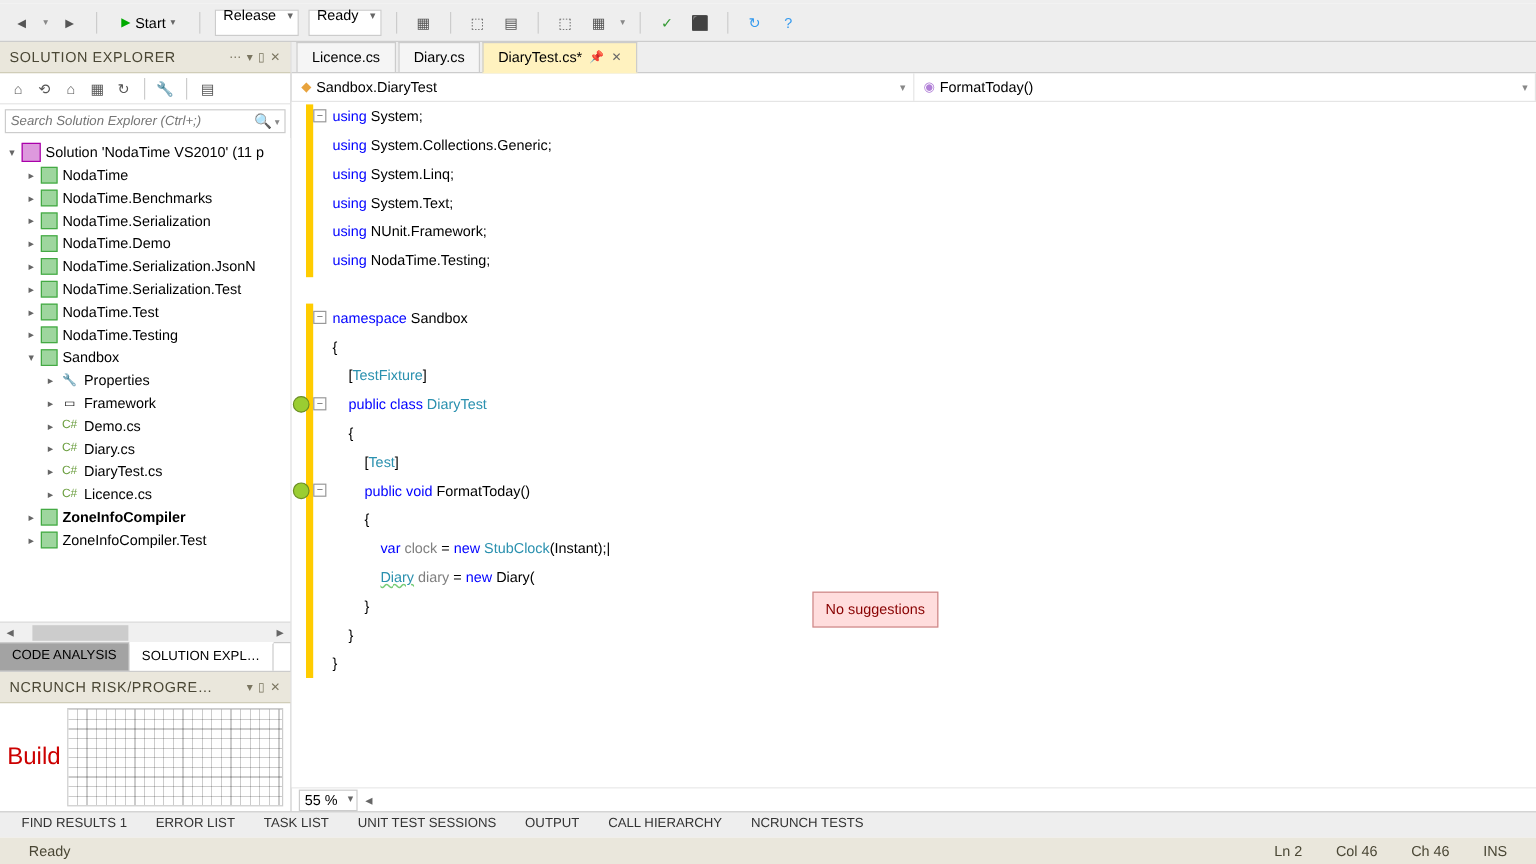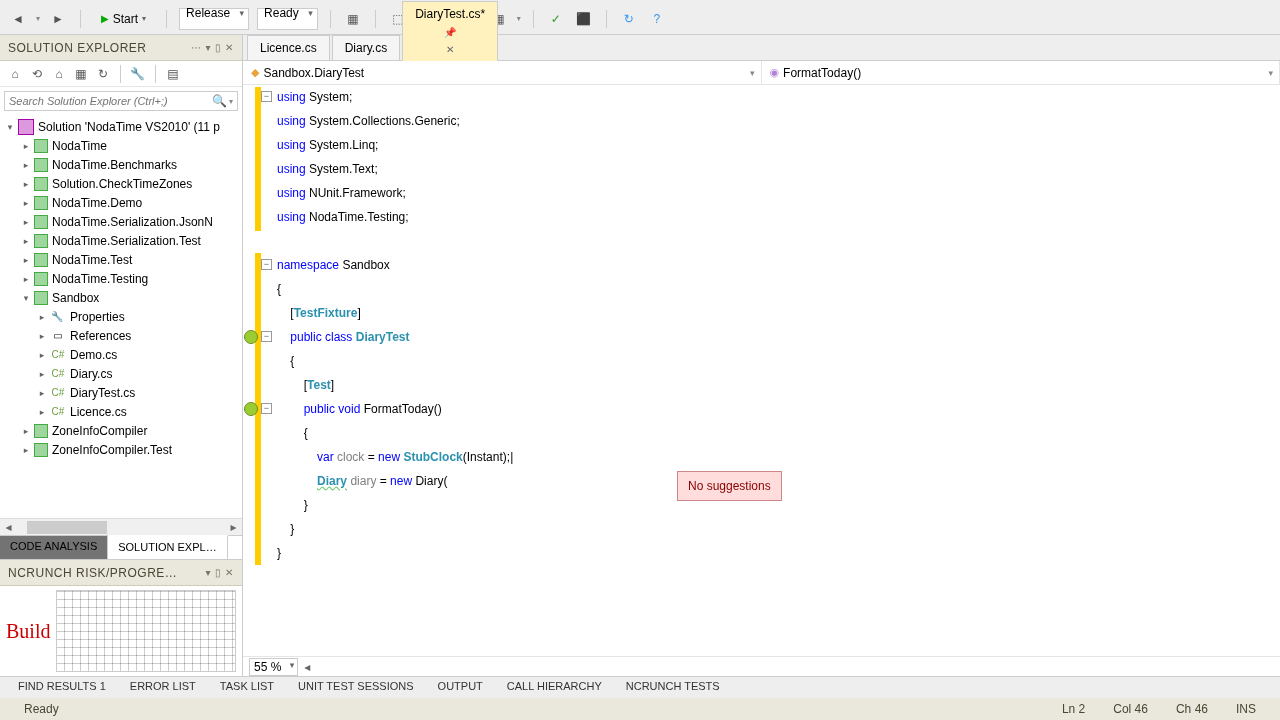--- a/index.html
+++ b/index.html
@@ -27,55 +27,55 @@
 .search-icon { color: #666; cursor:pointer; }
 
 .tree { flex: 1; overflow: auto; padding: 2px 0; background:#fff; }
 .tree-node { display: flex; align-items: center; height: 19px; padding-left: 4px; cursor: pointer; white-space: nowrap; }
 .tree-toggle { width: 12px; text-align: center; color: #666; font-size: 9px; }
 .tree-icon { width: 16px; height: 16px; margin: 0 2px; display:flex; align-items:center; justify-content:center; font-size:10px; }
 .icon-sln { background:#d9d; border:1px solid #a0a; }
 .icon-csproj { background:#9ed69e; border:1px solid #4a4; width:14px; height:14px; }
 .icon-cs { color:#6b9e3f; }
 .tree-label { padding-left: 2px; }
-.bold { font-weight: 400; }
+.bold { font-weight: 700; }
 
 .hscroll { height: 17px; background: #f0f0f0; border-top: 1px solid #ddd; display:flex; align-items:center; }
 .hscroll-btn { width:17px; height:17px; display:flex; align-items:center; justify-content:center; color:#666; cursor:pointer; }
 .hscroll-thumb { width: 80px; height: 13px; background: #ccc; margin-left: 10px; }
 
 .tab-strip-bottom { height: 24px; display: flex; border-top: 1px solid #ccc; }
-.tab-btm { padding: 4px 10px; font-size: 11px; cursor: pointer; background:#737373; border-right:1px solid #ccc; }
+.tab-btm { padding: 4px 10px; font-size: 11px; cursor: pointer; background:#a3a3a3; border-right:1px solid #ccc; }
 .tab-btm.active { background: #fff; border-top:2px solid #fff; margin-top:-1px; }
 
 .ncrunch-panel { border-top: 1px solid #ccc; }
 .ncrunch-body { height: 90px; display: flex; align-items: center; padding: 6px; gap: 6px; }
-.build-box { color: #c00; font-size: 20px; font-weight: 400; font-family: Liberation Serif, serif; }
+.build-box { color: #c00; font-size: 20px; font-weight: 400; }
 .grid-box { flex: 1; height: 82px; background: repeating-linear-gradient(0deg, #fff, #fff 7px, #ccc 7px, #ccc 8px), repeating-linear-gradient(90deg, #fff, #fff 7px, #ccc 7px, #ccc 8px); background-blend-mode: multiply; border:1px solid #ccc; }
 
 .editor-area { flex: 1; display: flex; flex-direction: column; position: relative; }
 .doc-tabs { height: 26px; display: flex; align-items: flex-end; background: #eee; padding-left: 4px; border-bottom: 1px solid #ccc; }
 .doc-tab { padding: 5px 12px; background: #f5f5f5; margin-right: 2px; cursor: pointer; border: 1px solid #ccc; border-bottom: none; display:flex; align-items:center; gap:6px; }
-.doc-tab.active { background: #fff2bf; border-bottom: 1px solid #fff2bf; margin-bottom: -1px; font-weight:400;flex-direction:column; }
+.doc-tab.active { background: #fff2bf; border-bottom: 1px solid #fff2bf; margin-bottom: -1px; font-weight:400; }
 .pin-icon, .close-icon { font-size: 10px; color: #666; cursor:pointer; }
 
 .nav-bar { height: 24px; display: flex; border-bottom: 1px solid #e5e5e5; }
 .nav-combo { flex: 1; border-right: 1px solid #e5e5e5; padding: 3px 8px; display:flex; align-items:center; gap:4px; cursor:pointer; position:relative; }
 .nav-combo::after { content:'▾'; position:absolute; right:6px; color:#888; font-size:9px; }
 .class-icon { color:#e8a33d; font-size:11px; }
 .method-icon { color:#b180d7; font-size:11px; }
 
 .code-editor { flex: 1; position: relative; font-family: Consolas, monospace; font-size: 17px; line-height: 24px; background: #fff; overflow: hidden; }
 .mod-bar { position: absolute; left: 12px; width: 6px; background: #fc0; }
 .fold-btn { position: absolute; left: 18px; width: 11px; height: 11px; border: 1px solid #999; background:#fff; display:flex; align-items:center; justify-content:center; font-size:9px; color:#666; cursor:pointer; line-height:1; }
 .marker-dot { position: absolute; left: 1px; width: 14px; height: 14px; border-radius: 50%; background: #9acd32; border: 1px solid #6b8e23; }
 .code-content { position: absolute; left: 34px; top: 0; right: 0; white-space: pre; }
 .code-line { height: 24px; }
 .kw { color: #0000ff; }
-.type { color: #2b91af; font-weight: bold; }
+.type { color: #2b91af; }
 .ident { color: #000; }
 .gray { color: #808080; }
 .caret-mark { display:inline; }
 
 .suggestion-popup { position: absolute; background: #ffdddd; border: 1px solid #c88; padding: 2px 10px; font-family: 'Segoe UI'; font-size: 12px; color: #800; }
 
 .zoom-bar { height: 20px; display: flex; align-items: center; padding: 0 6px; border-top: 1px solid #e5e5e5; gap: 6px; }
 .zoom-combo { border: 1px solid #ccc; padding: 1px 16px 1px 4px; position:relative; cursor:pointer; }
 .zoom-combo::after { content:'▾'; position:absolute; right:3px; font-size:9px; color:#666; }
 .arrow-left { color:#666; cursor:pointer; }
@@ -172,21 +172,21 @@
           <span class="tree-label ">NodaTime</span>
         </div>
         <div class="tree-node" style="padding-left: 20px;">
           <span class="tree-toggle">▸</span>
           <span class="tree-icon icon-csproj"></span>
           <span class="tree-label ">NodaTime.Benchmarks</span>
         </div>
         <div class="tree-node" style="padding-left: 20px;">
           <span class="tree-toggle">▸</span>
           <span class="tree-icon icon-csproj"></span>
-          <span class="tree-label ">Solution.CheckTimeZones</span>
+          <span class="tree-label ">NodaTime.Serialization</span>
         </div>
         <div class="tree-node" style="padding-left: 20px;">
           <span class="tree-toggle">▸</span>
           <span class="tree-icon icon-csproj"></span>
           <span class="tree-label ">NodaTime.Demo</span>
         </div>
         <div class="tree-node" style="padding-left: 20px;">
           <span class="tree-toggle">▸</span>
           <span class="tree-icon icon-csproj"></span>
           <span class="tree-label ">NodaTime.Serialization.JsonN</span>
@@ -212,21 +212,21 @@
           <span class="tree-label ">Sandbox</span>
         </div>
         <div class="tree-node" style="padding-left: 36px;">
           <span class="tree-toggle">▸</span>
           <span class="tree-icon">🔧</span>
           <span class="tree-label ">Properties</span>
         </div>
         <div class="tree-node" style="padding-left: 36px;">
           <span class="tree-toggle">▸</span>
           <span class="tree-icon">▭</span>
-          <span class="tree-label ">References</span>
+          <span class="tree-label ">Framework</span>
         </div>
         <div class="tree-node" style="padding-left: 36px;">
           <span class="tree-toggle">▸</span>
           <span class="tree-icon icon-cs">C#</span>
           <span class="tree-label ">Demo.cs</span>
         </div>
         <div class="tree-node" style="padding-left: 36px;">
           <span class="tree-toggle">▸</span>
           <span class="tree-icon icon-cs">C#</span>
           <span class="tree-label ">Diary.cs</span>
@@ -316,21 +316,21 @@
       <div class="fold-btn" style="top:6px">−</div>
       <div class="fold-btn" style="top:174px">−</div>
       <div class="fold-btn" style="top:246px">−</div>
       <div class="fold-btn" style="top:318px">−</div>
 
       <div class="marker-dot" style="top:245px"></div>
       <div class="marker-dot" style="top:317px"></div>
 
       <div class="code-content" id="codecontent"><div class="code-line"><span class="kw">using </span><span class="ident">System;</span></div><div class="code-line"><span class="kw">using </span><span class="ident">System.Collections.Generic;</span></div><div class="code-line"><span class="kw">using </span><span class="ident">System.Linq;</span></div><div class="code-line"><span class="kw">using </span><span class="ident">System.Text;</span></div><div class="code-line"><span class="kw">using </span><span class="ident">NUnit.Framework;</span></div><div class="code-line"><span class="kw">using </span><span class="ident">NodaTime.Testing;</span></div><div class="code-line"></div><div class="code-line"><span class="kw">namespace</span> <span class="ident">Sandbox</span></div><div class="code-line"><span class="ident">{</span></div><div class="code-line">    [<span class="type">TestFixture</span>]</div><div class="code-line">    <span class="kw">public class</span> <span class="type">DiaryTest</span></div><div class="code-line">    {</div><div class="code-line">        [<span class="type">Test</span>]</div><div class="code-line">        <span class="kw">public void</span> <span class="ident">FormatToday</span>()</div><div class="code-line">        {</div><div class="code-line">            <span class="kw">var</span> <span class="gray">clock</span> = <span class="kw">new</span> <span class="type">StubClock</span>(<span class="ident">Instant</span>);<span class="caret-mark">|</span></div><div class="code-line">            <span class="type" style="text-decoration: underline wavy #7c7;">Diary</span> <span class="gray">diary</span> = <span class="kw">new</span> <span class="ident">Diary</span>(</div><div class="code-line">        }</div><div class="code-line">    }</div><div class="code-line">}</div></div>
 
-      <div class="suggestion-popup" style="left:434px; top:386px;">
+      <div class="suggestion-popup" style="left:434px; top:408px;">
         <span>No suggestions</span>
       </div>
     </div>
 
     <div class="zoom-bar">
       <div class="zoom-combo"><span>55 %</span></div>
       <span class="arrow-left">◂</span>
     </div>
 
   </div>

